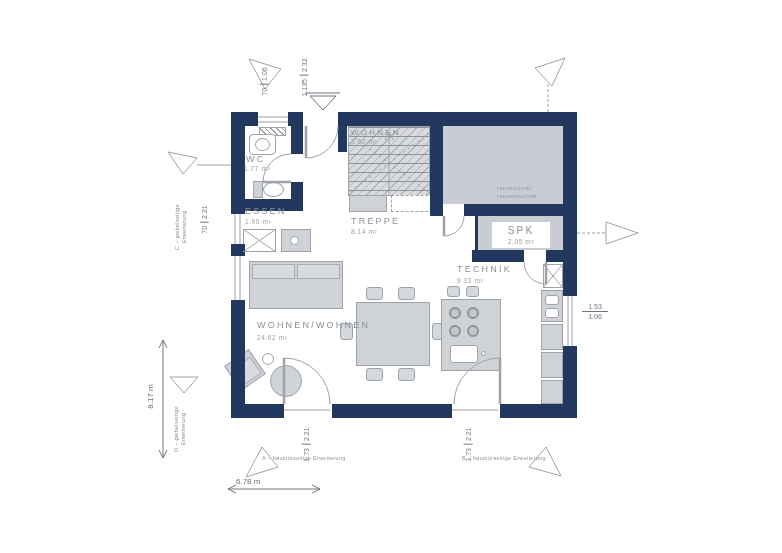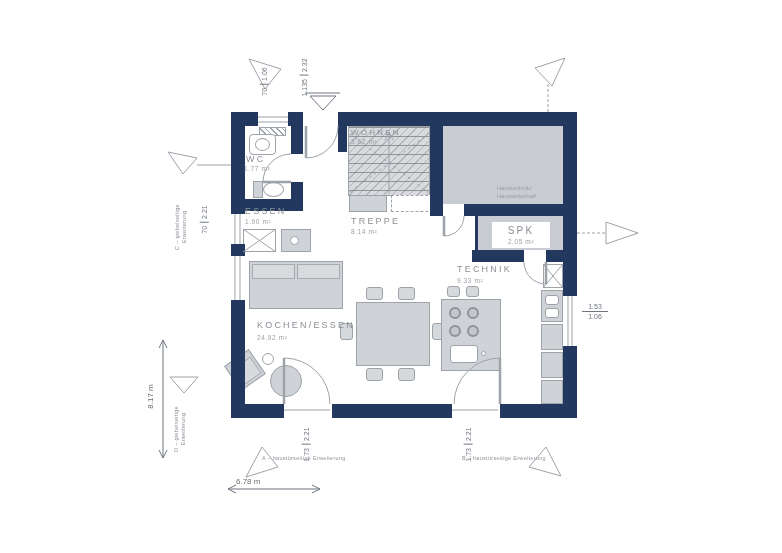--- a/index.html
+++ b/index.html
@@ -202,21 +202,21 @@
   </div>
 
   <div class="labelbox" style="left:492px;top:222px;width:58px;height:26px">
     <div class="n" style="font-size:10px">SPK</div>
     <div class="a">2.05 m²</div>
   </div>
 
   <div class="label" style="left:457px;top:264px">TECHNIK</div>
   <div class="area" style="left:457px;top:277px">9.33 m²</div>
 
-  <div class="label" style="left:257px;top:320px">KOCHEN/ESSEN</div>
+  <div class="label" style="left:257px;top:320px">WOHNEN/WOHNEN</div>
   <div class="area" style="left:257px;top:334px">24.92 m²</div>
 
   <div class="dim rot" style="left:250px;top:77px">
     <span>70</span>
       <span class="sep"></span>
       <span>1.06</span>
   </div>
   <div class="dim rot" style="left:285px;top:73px">
     <span>1.135</span>
       <span class="sep"></span>

